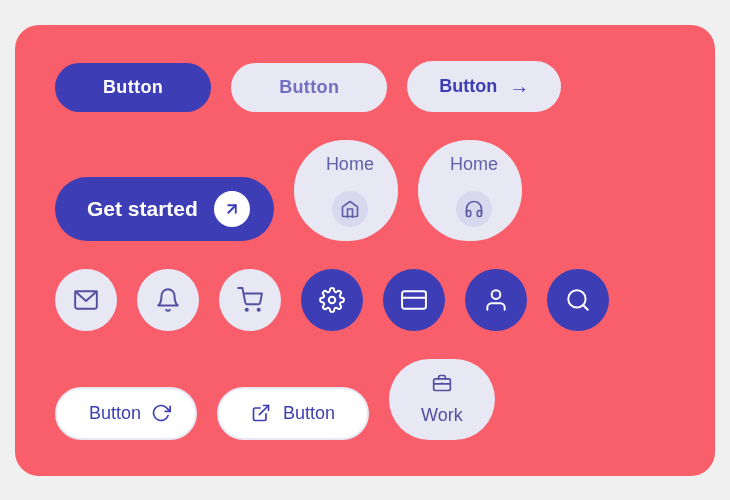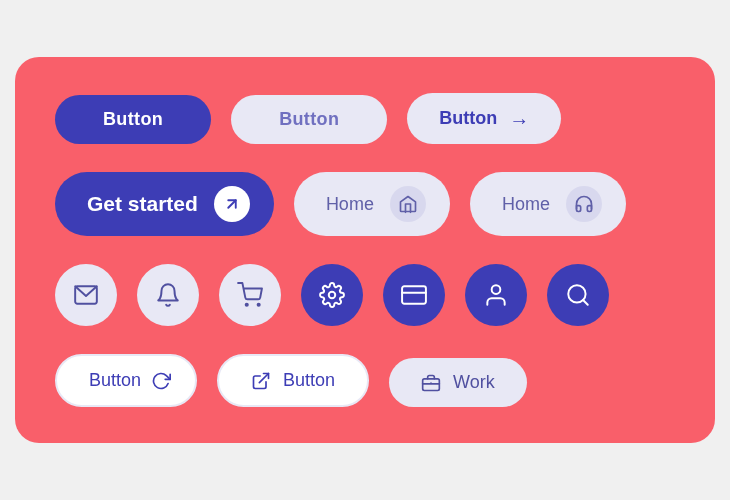--- a/index.html
+++ b/index.html
@@ -112,20 +112,21 @@
       color: #6060a8;
       border: none;
       border-radius: 50px;
       padding: 14px 24px 14px 32px;
       font-size: 18px;
       font-weight: 500;
       cursor: pointer;
       display: flex;
       align-items: center;
       gap: 16px;
+      flex-direction: column;
     }
 
     .btn-home .circle-icon {
       background: #d8d8ee;
       border-radius: 50%;
       width: 36px;
       height: 36px;
       display: flex;
       align-items: center;
       justify-content: center;
@@ -192,20 +193,21 @@
       color: #5050a0;
       border: none;
       border-radius: 50px;
       padding: 14px 32px;
       font-size: 18px;
       font-weight: 500;
       cursor: pointer;
       display: flex;
       align-items: center;
       gap: 12px;
+      flex-direction: column;
     }
 
     svg {
       display: block;
     }
   </style>
 </head>
 <body>
 
 <div class="card">

